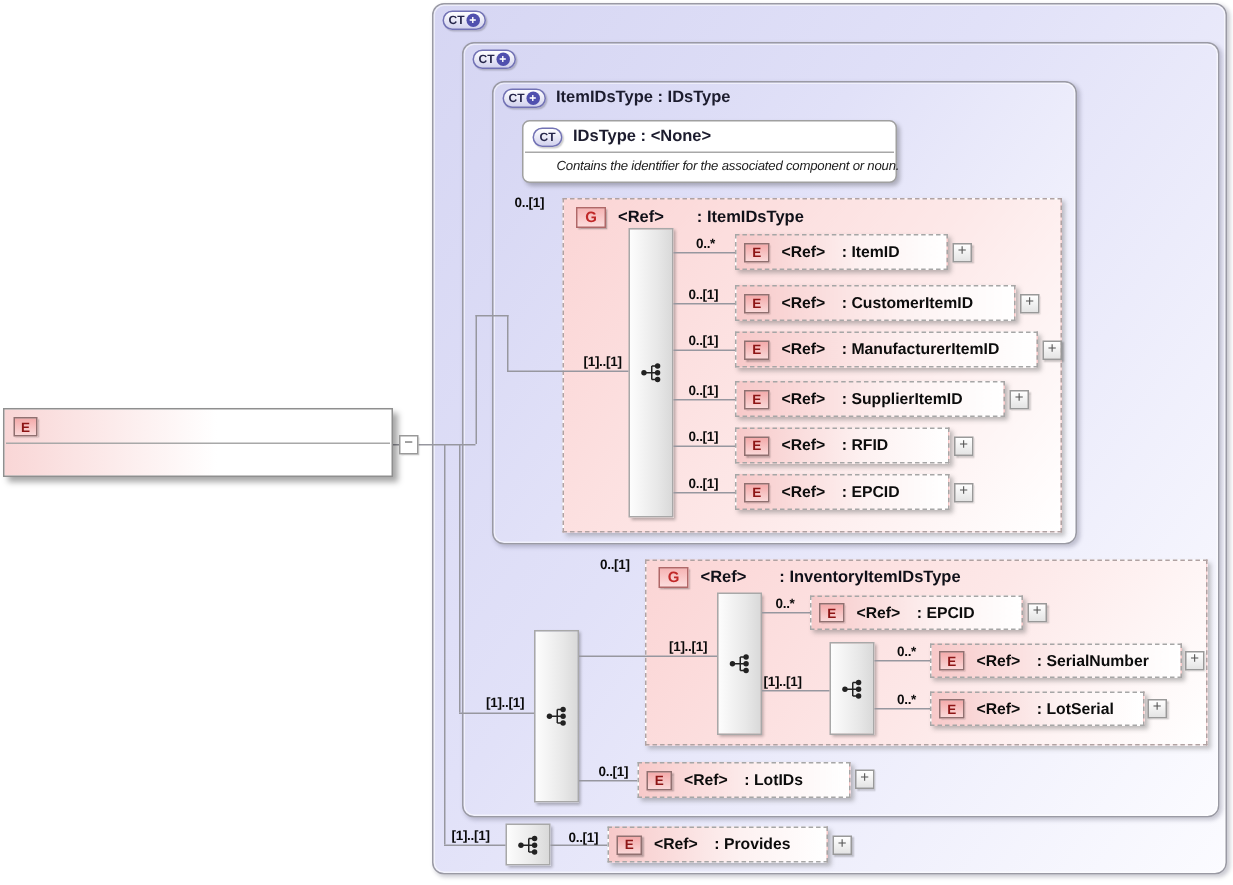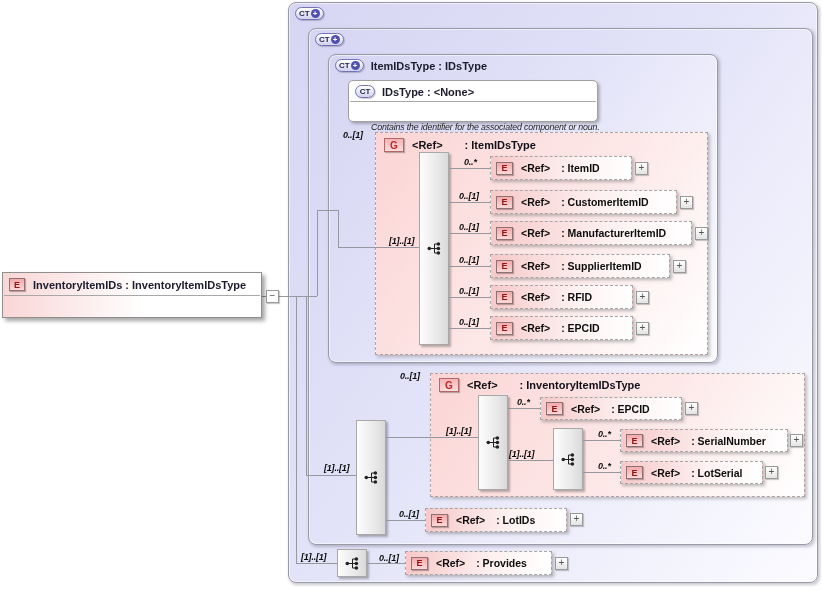--- a/index.html
+++ b/index.html
@@ -2,21 +2,21 @@
 <html><head>
 <meta charset="utf-8">
 <style>
   html,body{margin:0;padding:0;background:#fff;}
   .canvas{position:relative;width:822px;height:590px;background:#fff;
           font-family:"Liberation Sans",sans-serif;overflow:hidden;}
   .abs{position:absolute;box-sizing:border-box;}
   .container{border:1px solid #9a9aa4;border-radius:8px;
       background:linear-gradient(125deg,#d6d6f3 0%,#e1e1f8 40%,#fbfbff 100%);
       box-shadow:inset 0 0 0 1px rgba(255,255,255,.55),1.5px 1.5px 3px rgba(60,60,90,.28);}
-  .hdr{display:flex;align-items:flex-end;gap:7px;font-weight:700;font-size:11px;
+  .hdr{display:flex;align-items:flex-start;gap:7px;font-weight:700;font-size:11px;
        color:#1c1c2e;white-space:nowrap;}
   .ct{box-sizing:border-box;height:13px;min-width:20px;border:1px solid #7272b4;border-radius:7px;
       background:linear-gradient(#ffffff,#d2d2ee);display:inline-flex;align-items:center;
       justify-content:center;gap:1px;font-size:8px;font-weight:700;color:#26264a;
       padding:0 3px;flex:none;box-shadow:1px 1px 1px rgba(0,0,0,.2);}
   .ctplus{width:9px;height:9px;border-radius:50%;background:#5050ae;color:#fff;
       font-size:8px;line-height:9px;text-align:center;font-weight:700;flex:none;}
   .gicon{box-sizing:border-box;width:20px;height:14px;border:1px solid #b06868;
       background:linear-gradient(#f6b4b4,#fcdcdc);color:#c02828;font-size:10px;font-weight:700;
       display:inline-flex;align-items:center;justify-content:center;flex:none;
@@ -31,21 +31,21 @@
   .elem .ref{margin:0 11px 0 8px;}
   .groupbox{border:1px dashed #b0a2a2;
       background:linear-gradient(125deg,#fbd5d5 0%,#fde8e8 55%,#ffffff 100%);
       box-shadow:2px 2px 3px rgba(90,90,90,.35);}
   .grouphdr{position:absolute;display:flex;align-items:center;gap:8px;font-weight:700;
       font-size:11px;color:#101018;white-space:nowrap;}
   .grouphdr .gname{margin-left:14px;}
   .seqbox{border:1px solid #a8a8a8;
       background:linear-gradient(to right,#fdfdfd,#e8e8e8 65%,#d9d9d9);
       box-shadow:1.5px 1.5px 2px rgba(0,0,0,.28);display:flex;align-items:center;justify-content:center;}
-  .card{position:absolute;font-size:9px;font-style:italic;font-weight:700;color:#0a0a0a;
+  .card{position:absolute;font-size:9px;font-weight:700;color:#0a0a0a;
       white-space:nowrap;letter-spacing:-0.2px;}
   .hline{position:absolute;height:1px;background:#97979f;}
   .vline{position:absolute;width:1px;background:#97979f;}
   .plusbox{box-sizing:border-box;width:13px;height:13px;border:1px solid #999;
       background:linear-gradient(#ffffff,#e4e4e4);color:#555;font-size:10px;line-height:10px;
       text-align:center;box-shadow:1px 1px 1px rgba(0,0,0,.2);}
   .whitebox{border:1px solid #a0a0a0;border-radius:5px;background:#fff;
       box-shadow:2px 2px 3px rgba(0,0,0,.25);}
   .anno{font-size:8.8px;font-style:italic;color:#202020;white-space:nowrap;letter-spacing:-0.15px;}
   .rootelem{border:1px solid #8f8f8f;background:linear-gradient(to right,#f9d6d6,#ffffff 55%);
@@ -82,21 +82,21 @@
   </div>
 
   <div class="abs whitebox" style="left:348px;top:80px;width:250px;height:42px;">
     <div class="hdr" style="padding:4px 6px 3px;">
       <span class="ct">
           <span>CT</span>
         </span>
       <span>IDsType : &lt;None&gt;</span>
     </div>
     <div class="sep" style="margin:0 1px;"></div>
-    <div class="anno" style="padding:3px 22px;margin-top:17px;">Contains the identifier for the associated component or noun.</div>
+    <div class="anno" style="padding:3px 22px;">Contains the identifier for the associated component or noun.</div>
   </div>
 
   <div class="abs groupbox" style="left:375px;top:132px;width:333px;height:223px;">
     <div class="grouphdr" style="left:8px;top:5px;">
       <span class="gicon">G</span>
       <span>&lt;Ref&gt;</span>
       <span class="gname">: ItemIDsType</span>
     </div>
   </div>
   <div class="abs groupbox" style="left:430px;top:373px;width:375px;height:124px;">
@@ -268,19 +268,18 @@
   <div class="abs elem" style="left:405px;top:551px;width:147px;height:24px;">
     <span class="eicon">E</span>
     <span class="ref">&lt;Ref&gt;</span>
     <span>: Provides</span>
   </div>
   <div class="abs plusbox" style="left:555px;top:557px;">+</div>
 
   <div class="abs rootelem" style="left:2px;top:272px;width:260px;height:46px;">
     <div class="hdr" style="padding:5px 6px 4px;gap:8px;">
       <span class="eicon" style="width:16px;">E</span>
-      <span>InventoryItemIDs : InventoryItemIDsType</span>
     </div>
     <div class="sep" style="margin:0 1px;"></div>
   </div>
   <div class="abs plusbox" style="left:266px;top:290px;background:#fff;">−</div>
 
 </div>
 
 </body></html>

